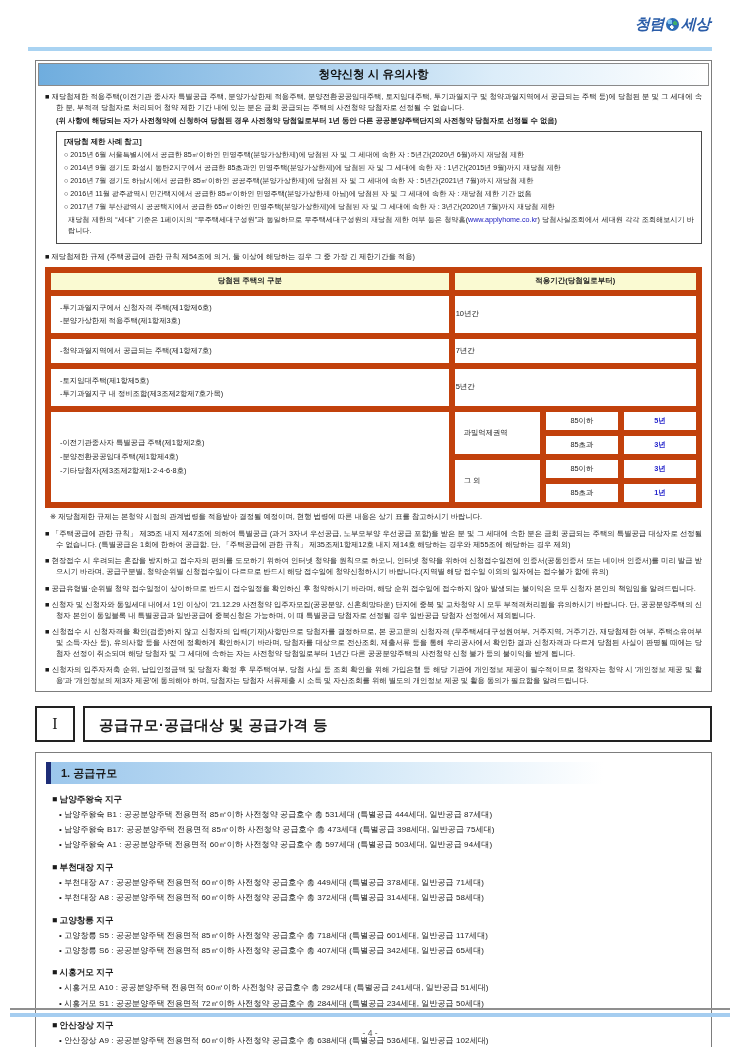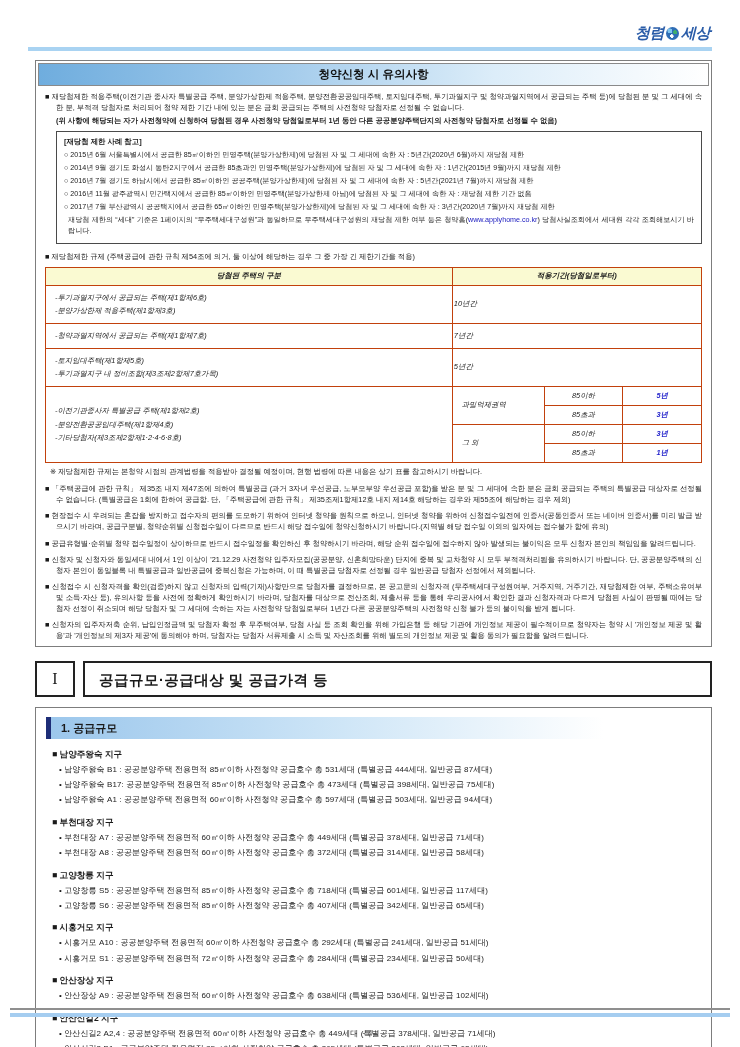--- a/index.html
+++ b/index.html
@@ -1,20 +1,20 @@
 <!DOCTYPE html>
 <html><head>
 <meta charset="utf-8">
 <style>
   html,body { margin:0; padding:0; background:#ffffff; }
   .page { position:relative; width:740px; height:1047px; background:#ffffff;
           font-family:"Liberation Sans","DejaVu Sans",sans-serif; color:#1a1a1a; overflow:hidden; }
 
   
-  .logo { position:absolute; top:24px; right:30px; display:flex; align-items:center; gap:2px;
+  .logo { position:absolute; top:15px; right:30px; display:flex; align-items:center; gap:2px;
           font-weight:bold; font-style:italic; font-size:15px; color:#2a5ca8; letter-spacing:-0.5px; }
   .emblem { display:inline-block; width:13px; height:13px; border-radius:50%;
             background:
               radial-gradient(circle at 30% 30%, #7ec6f0 0 18%, transparent 20%),
               radial-gradient(circle at 70% 40%, #3fae6c 0 16%, transparent 18%),
               radial-gradient(circle at 45% 70%, #ffffff 0 14%, transparent 16%),
               radial-gradient(circle at 50% 50%, #2f6db5 0 70%, #1c4f9c 100%); }
   .toprule { position:absolute; top:47px; left:28px; right:28px; height:4px; background:#a9d3f2; }
 
   .content { position:absolute; top:60px; left:35px; right:28px; }
@@ -30,21 +30,21 @@
           padding-left:11px; text-indent:-11px; }
   .note-bold { font-size:7.35px; line-height:1.5; font-weight:bold; margin:2px 9px 0; padding-left:11px; }
 
   .case-box { border:1px solid #4a4a4a; margin:5px 9px 7px 20px; padding:3px 7px 5px; font-size:7.15px; }
   .case-title { font-weight:bold; font-size:7.4px; margin:2px 0 3px; }
   .case-item { margin:2.5px 0 0; padding-left:10px; text-indent:-10px; line-height:1.45; }
   .case-note { margin:3.5px 0 1px 4px; line-height:1.5; text-align:justify; }
   .link { color:#2020c0; cursor:pointer; }
 
   .rule-table { width:calc(100% - 18px); margin:5px 9px 4px; border-collapse:collapse; font-size:7.35px; }
-  .rule-table th, .rule-table td { border:1px solid #c2410c;font-style:italic; }
+  .rule-table th, .rule-table td { border:6px solid #c2410c; }
   .rule-table th { background:#fafad2; font-weight:bold; text-align:center; padding:3.5px 2px; font-size:7.5px; }
   td.cat { padding:5px 9px; }
   td.cat div { line-height:1.85; }
   td.period { text-align:left; font-size:7.5px; }
   td.region { padding:3px 9px; }
   td.size { text-align:center; padding:4px 2px; }
   td.pv { text-align:center; color:#2424cc; font-weight:bold; padding:4px 2px; }
   .c1 { width:62%; } .c2 { width:14%; } .c3 { width:12%; } .c4 { width:12%; }
 
   .table-note { font-size:7.35px; margin:2px 9px 6px 14px; line-height:1.45; }
@@ -111,21 +111,21 @@
           </colgroup>
         <thead>
           <tr>
             <th>당첨된 주택의 구분</th>
             <th colspan="3">적용기간(당첨일로부터)</th>
           </tr>
         </thead>
         <tbody>
           <tr>
             <td class="cat">
-              <div>-투기과열지구에서 공급되는 주택(제1항제6호)</div>
+              <div>-투기과열지구에서 신청자격 주택(제1항제6호)</div>
               <div>-분양가상한제 적용주택(제1항제3호)</div>
             </td>
             <td colspan="3" class="period">10년간</td>
           </tr>
           <tr>
             <td class="cat">
               <div>-청약과열지역에서 공급되는 주택(제1항제7호)</div>
             </td>
             <td colspan="3" class="period">7년간</td>
           </tr>

